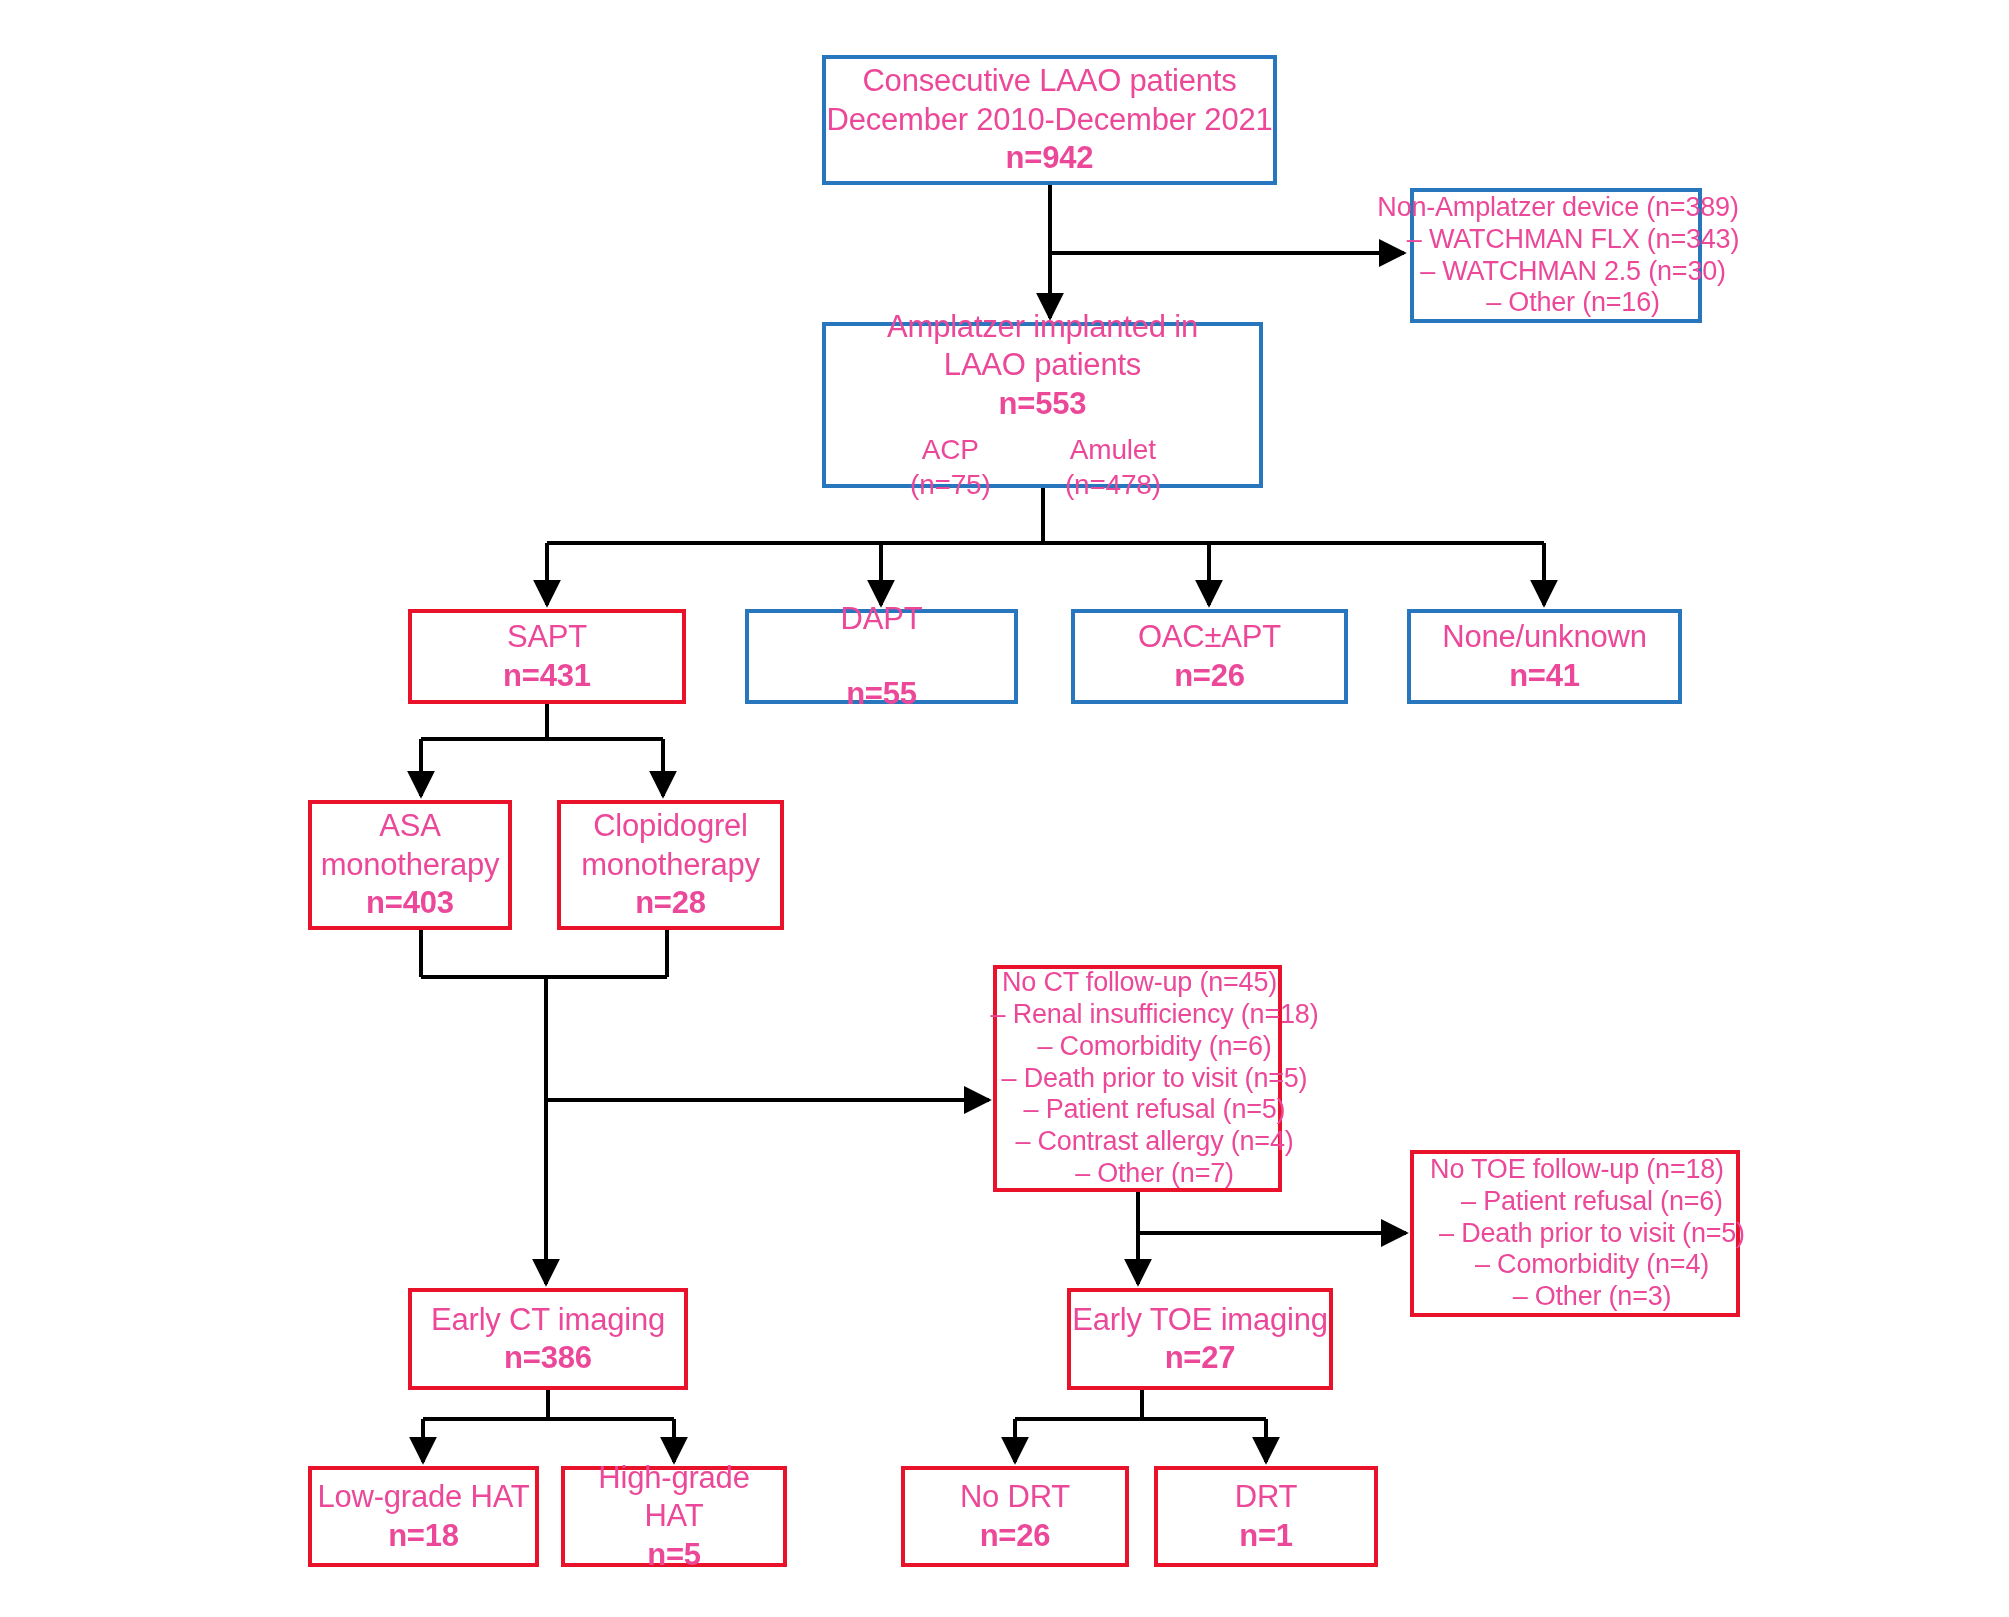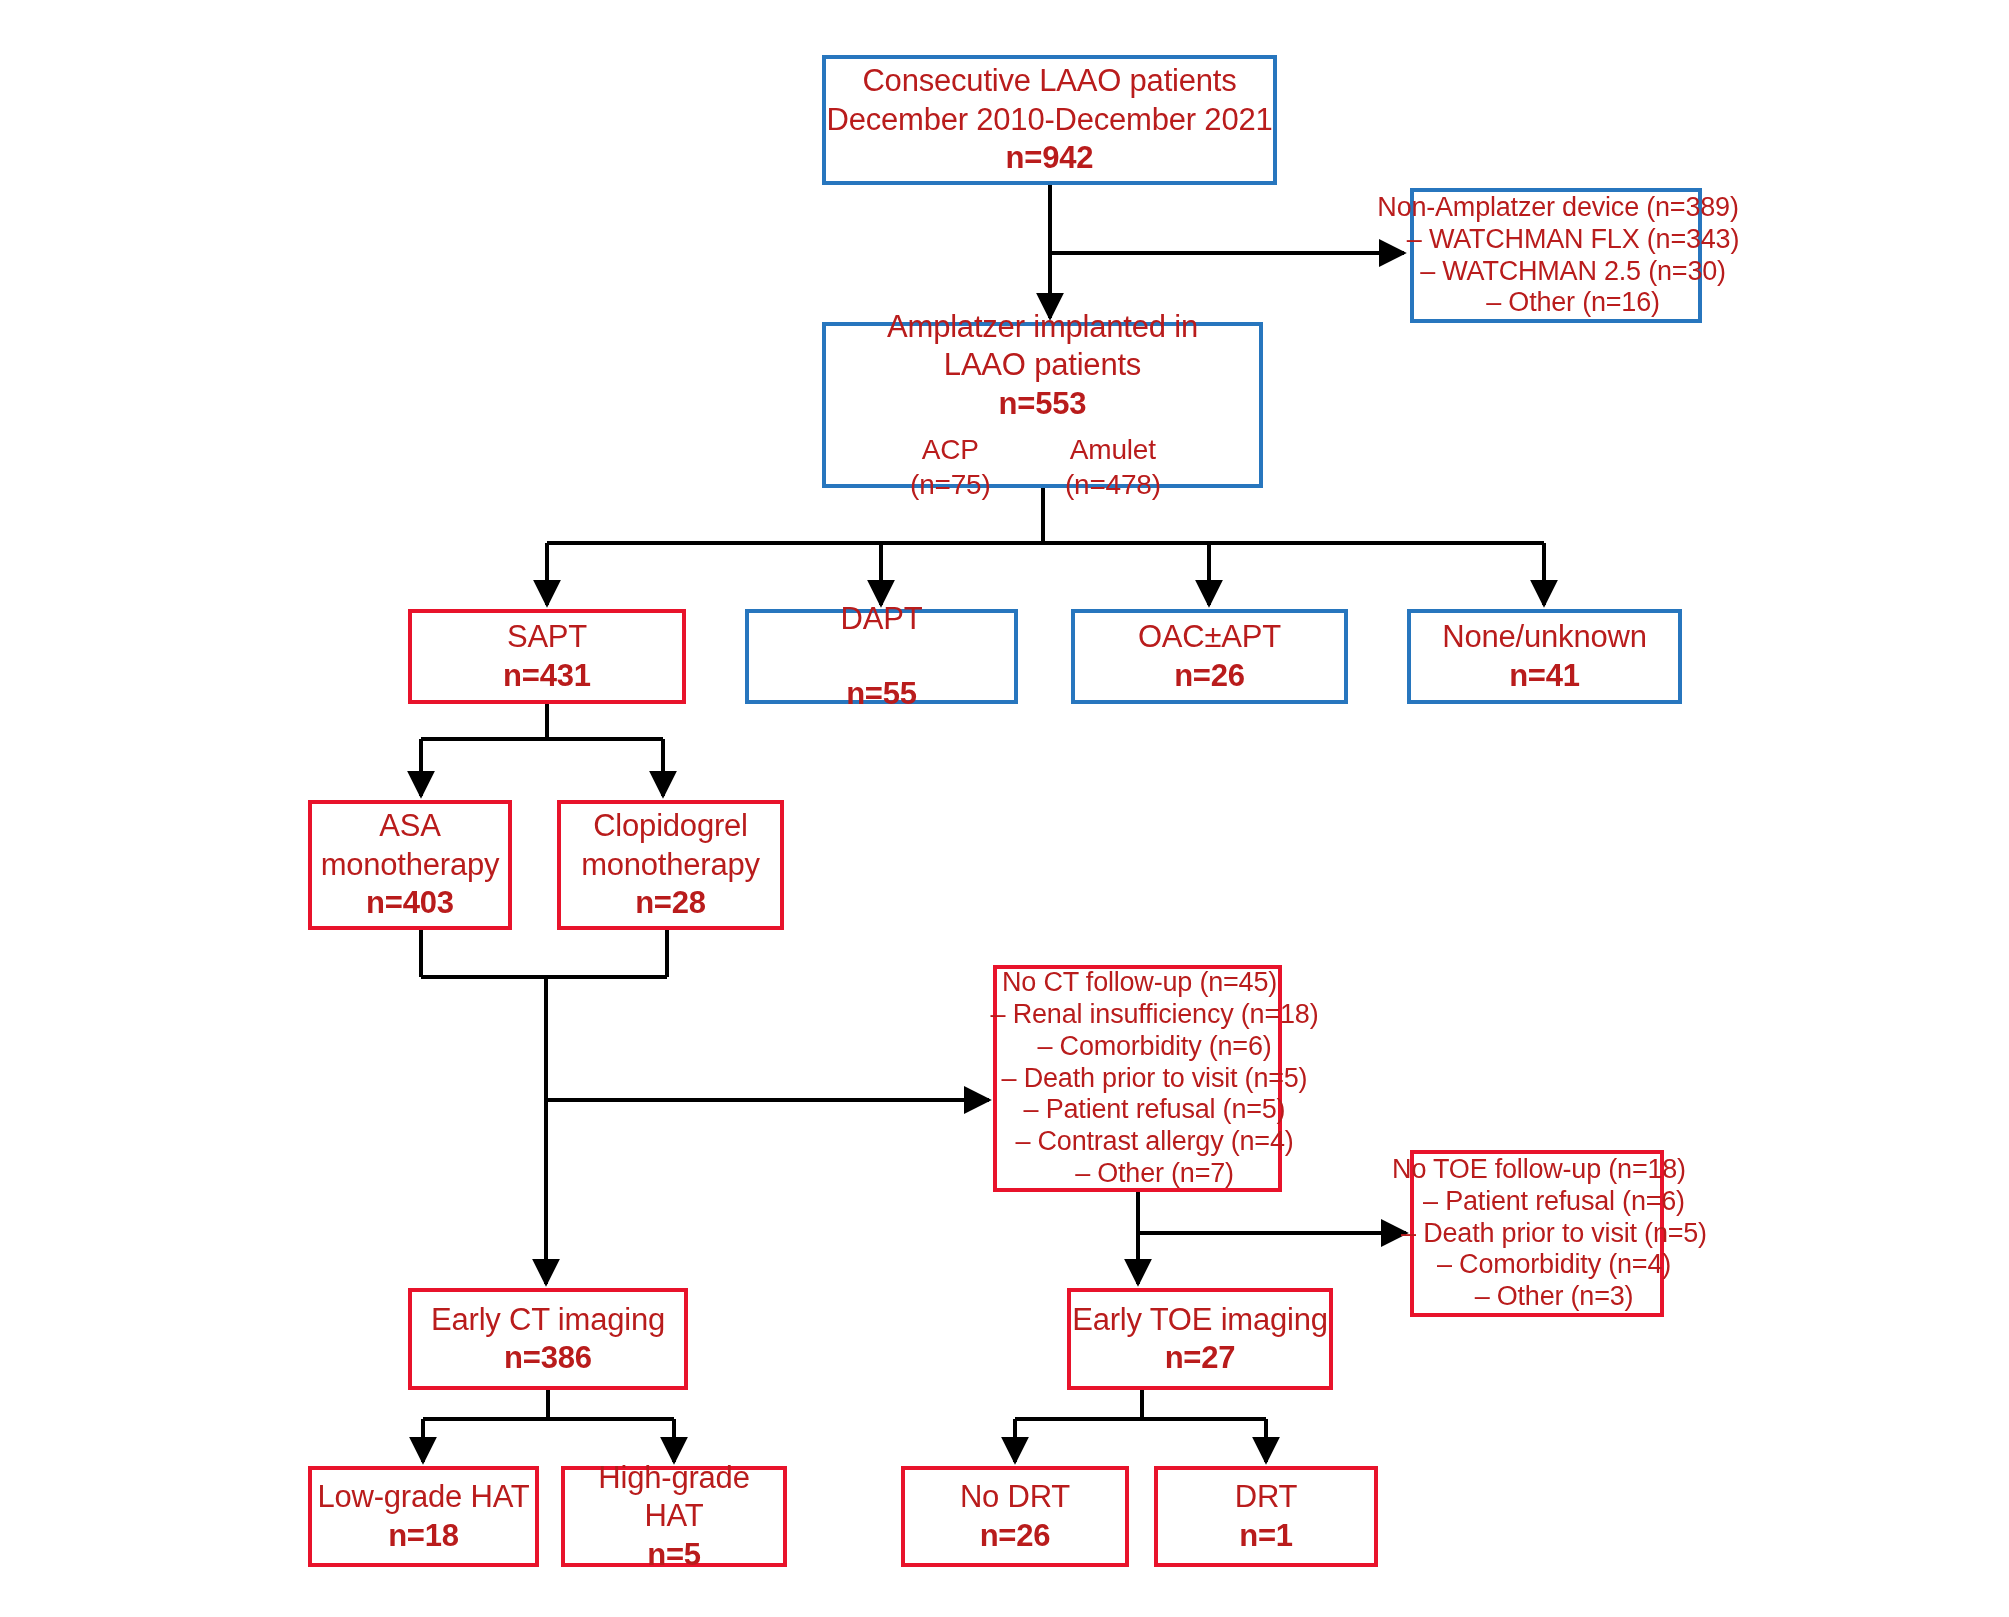--- a/index.html
+++ b/index.html
@@ -1,17 +1,17 @@
 <!DOCTYPE html>
 <html><head>
 <meta charset="utf-8">
 <style>
   html,body{margin:0;padding:0;background:#ffffff;}
   #canvas{position:relative;width:2009px;height:1617px;background:#ffffff;overflow:hidden;
-          font-family:"Liberation Sans",sans-serif;color:#b91c1c;}
+          font-family:"Liberation Sans",sans-serif;color:#ec4899;}
   #wires{position:absolute;left:0;top:0;width:2009px;height:1617px;}
   .box{position:absolute;box-sizing:border-box;background:#fff;border:4px solid #000;
        display:flex;flex-direction:column;align-items:center;justify-content:center;
        text-align:center;font-size:31px;line-height:1.24;letter-spacing:-0.2px;}
   .box .n{font-weight:bold;}
   .listbox{align-items:center;text-align:left;justify-content:center;
            font-size:27px;line-height:1.18;padding:6px 8px 6px 12px;}
   .listbox .item{padding-left:30px;white-space:nowrap;}
   .listbox .ltitle{white-space:nowrap;}
   .subrow{display:flex;justify-content:space-between;width:100%;box-sizing:border-box;
@@ -20,21 +20,21 @@
   .b-consecutive{left:822px;top:55px;width:455px;height:130px;}
   .b-nonamplatzer{left:1410px;top:188px;width:292px;height:135px;}
   .b-amplatzer{left:822px;top:322px;width:441px;height:166px;}
   .b-sapt{left:408px;top:609px;width:278px;height:95px;}
   .b-dapt{left:745px;top:609px;width:273px;height:95px;}
   .b-oac{left:1071px;top:609px;width:277px;height:95px;justify-content:center;}
   .b-none{left:1407px;top:609px;width:275px;height:95px;}
   .b-asa{left:308px;top:800px;width:204px;height:130px;}
   .b-clopidogrel{left:557px;top:800px;width:227px;height:130px;}
   .b-noct{left:993px;top:965px;width:289px;height:227px;}
-  .b-notoe{left:1410px;top:1150px;width:254px;height:167px;}
+  .b-notoe{left:1410px;top:1150px;width:330px;height:167px;}
   .b-earlyct{left:408px;top:1288px;width:280px;height:102px;}
   .b-earlytoe{left:1067px;top:1288px;width:266px;height:102px;}
   .b-lowhat{left:308px;top:1466px;width:231px;height:101px;}
   .b-highhat{left:561px;top:1466px;width:226px;height:101px;}
   .b-nodrt{left:901px;top:1466px;width:228px;height:101px;}
   .b-drt{left:1154px;top:1466px;width:224px;height:101px;}
 </style>
 </head>
 <body>
 

